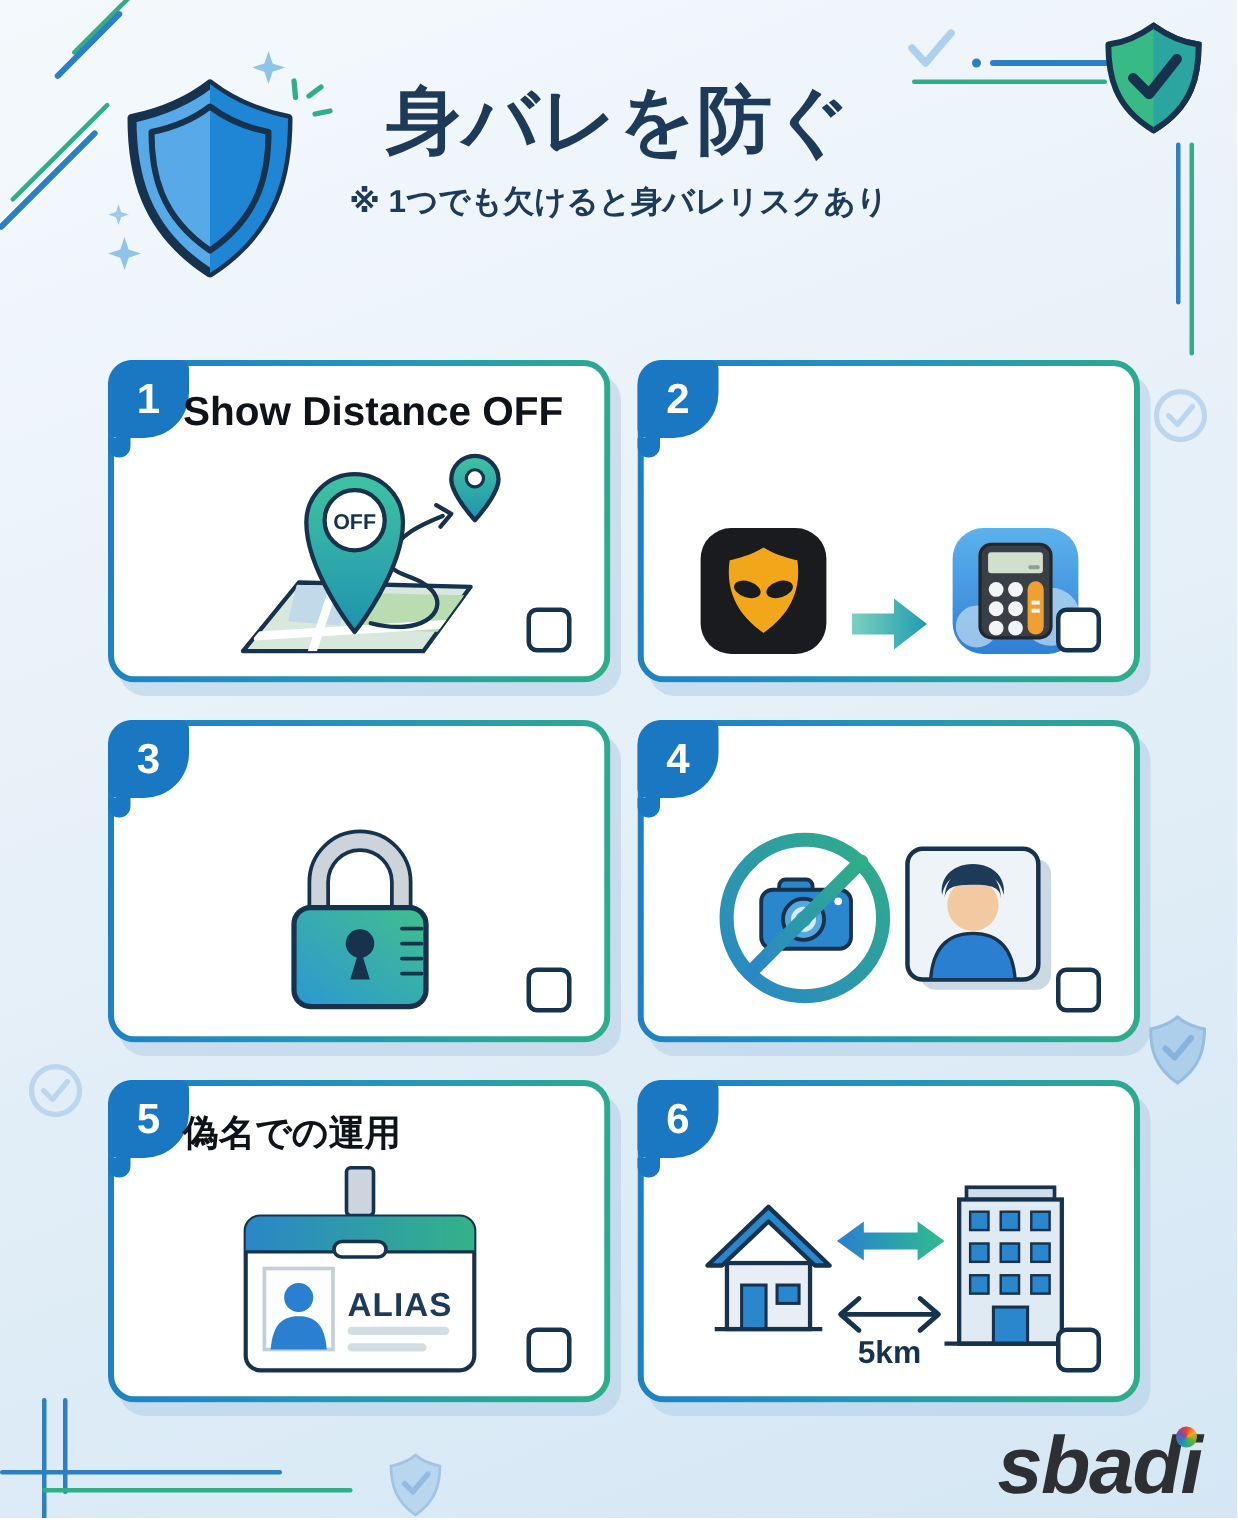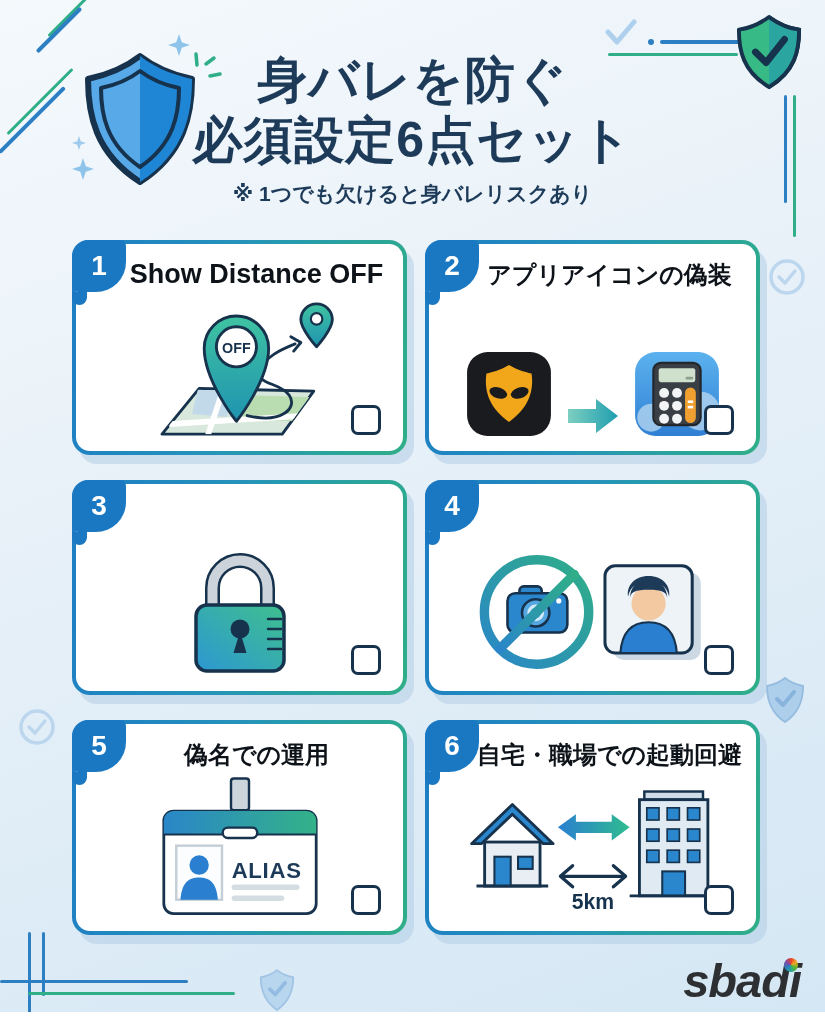--- a/index.html
+++ b/index.html
@@ -52,35 +52,35 @@
     position:absolute; left:-4px; top:-4px; width:54px; height:52px;
     background:#1a78c2; color:#fff; border-radius:16px 6px 30px 6px;
     display:flex; align-items:center; justify-content:center;
     font-size:28px; font-weight:800;
   }
   .badge::after {
     content:""; position:absolute; left:0; top:100%; width:15px; height:13px;
     background:#1a78c2; border-radius:0 0 12px 12px;
   }
   .card-title {
-    position:absolute; left:46px; right:12px; top:15px; text-align:center;
+    position:absolute; left:46px; right:12px; top:15px; 
     font-weight:800; color:#0d1319; font-size:24px; white-space:nowrap;
   }
   .card-title.en { font-size:27px; }
   .icon-zone {
     position:absolute; left:0; right:0; top:50px; bottom:14px;
     display:flex; align-items:flex-end; justify-content:center; gap:14px;
   }
   .checkbox {
     position:absolute; right:22px; bottom:16px; width:30px; height:30px;
     border:3px solid #16324c; border-radius:7px; background:#fff;
   }
   
   .logo {
-    position:absolute; right:24px; bottom:4px; font-size:47px; font-weight:800;
+    position:absolute; right:24px; bottom:4px; font-size:54px; font-weight:800;
     font-style:italic; color:#2d2f33; letter-spacing:-1px;
   }
   .logo-dot {
     position:absolute; top:5px; right:3px; width:14px; height:14px; border-radius:50%;
     background:conic-gradient(#e8412c,#f5a623,#62b52e,#27a88f,#2a7fc0,#7d4ca8,#e8412c);
   }
 </style>
 </head>
 <body>
 
@@ -153,21 +153,20 @@
           <rect x="35" y="0" width="35" height="80"></rect>
         </clipPath>
       </defs>
     <path d="M35 4 C46 12 58 16 66 17 C66 38 62 60 35 76 C8 60 4 38 4 17 C12 16 24 12 35 4 Z" fill="#37ba85" stroke="#16324c" stroke-width="4" stroke-linejoin="round"></path>
     <path d="M35 4 C46 12 58 16 66 17 C66 38 62 60 35 76 C8 60 4 38 4 17 C12 16 24 12 35 4 Z" fill="#2aa5a0" clip-path="url(#tsr)" stroke="#16324c" stroke-width="4"></path>
     <path d="M21 40 L32 51 L51 27" fill="none" stroke="#16324c" stroke-width="7" stroke-linecap="round" stroke-linejoin="round"></path>
   </svg>
 
   <div class="title-wrap">
     <div class="title-line">身バレを防ぐ</div>
-    <div class="title-line">必須設定6点セット</div>
     <div class="subtitle">※ 1つでも欠けると身バレリスクあり</div>
   </div>
 
   <div class="grid">
 
     <div class="card">
       <div class="badge">1</div>
       <div class="card-title en">Show Distance OFF</div>
       <div class="icon-zone">
         <svg width="300" height="136" viewBox="0 0 310 190">
@@ -194,21 +193,20 @@
           <text x="150" y="72" text-anchor="middle" font-size="20" font-weight="bold" fill="#16324c">OFF</text>
           <path d="M262 64 C262 64 240 40 240 26 A22 22 0 1 1 284 26 C284 40 262 64 262 64 Z" fill="url(#pg1)" stroke="#16324c" stroke-width="4" stroke-linejoin="round"></path>
           <circle cx="262" cy="25" r="8" fill="#ffffff" stroke="#16324c" stroke-width="3"></circle>
         </svg>
       </div>
       <div class="checkbox"></div>
     </div>
 
     <div class="card">
       <div class="badge">2</div>
-      <div class="card-title">アプリアイコンの偽装</div>
       <div class="icon-zone">
         <svg width="86" height="86" viewBox="0 0 80 80">
           <rect x="1" y="1" width="78" height="78" rx="19" fill="#1a1b1e"></rect>
           <path d="M40 13 C48 18 57 20 61 21 C63 35 60 52 40 66 C20 52 17 35 19 21 C23 20 32 18 40 13 Z" fill="#f2a71b"></path>
           <ellipse cx="30" cy="39" rx="8.5" ry="5" fill="#1a1b1e" transform="rotate(18 30 39)"></ellipse>
           <ellipse cx="50" cy="39" rx="8.5" ry="5" fill="#1a1b1e" transform="rotate(-18 50 39)"></ellipse>
         </svg>
         <svg width="54" height="42" viewBox="0 0 54 42">
           <defs>
               <linearGradient id="ag2" x1="0" y1="0" x2="1" y2="0">
@@ -328,21 +326,20 @@
           <text x="138" y="148" font-size="32" font-weight="bold" fill="#1d3b59" letter-spacing="1">ALIAS</text>
           <rect x="138" y="158" width="98" height="8" rx="4" fill="#d4dde2"></rect>
           <rect x="138" y="174" width="76" height="8" rx="4" fill="#d4dde2"></rect>
         </svg>
       </div>
       <div class="checkbox"></div>
     </div>
 
     <div class="card">
       <div class="badge">6</div>
-      <div class="card-title">自宅・職場での起動回避</div>
       <div class="icon-zone">
         <svg width="290" height="132" viewBox="0 0 310 162">
           <defs>
               <linearGradient id="ar6" x1="0" y1="0" x2="1" y2="0">
                 <stop offset="0" stop-color="#2a7fd0"></stop>
                 <stop offset="1" stop-color="#2fbc8f"></stop>
               </linearGradient>
             </defs>
 
           <rect x="22" y="70" width="68" height="54" fill="#e8eef4" stroke="#16324c" stroke-width="3.5"></rect>

